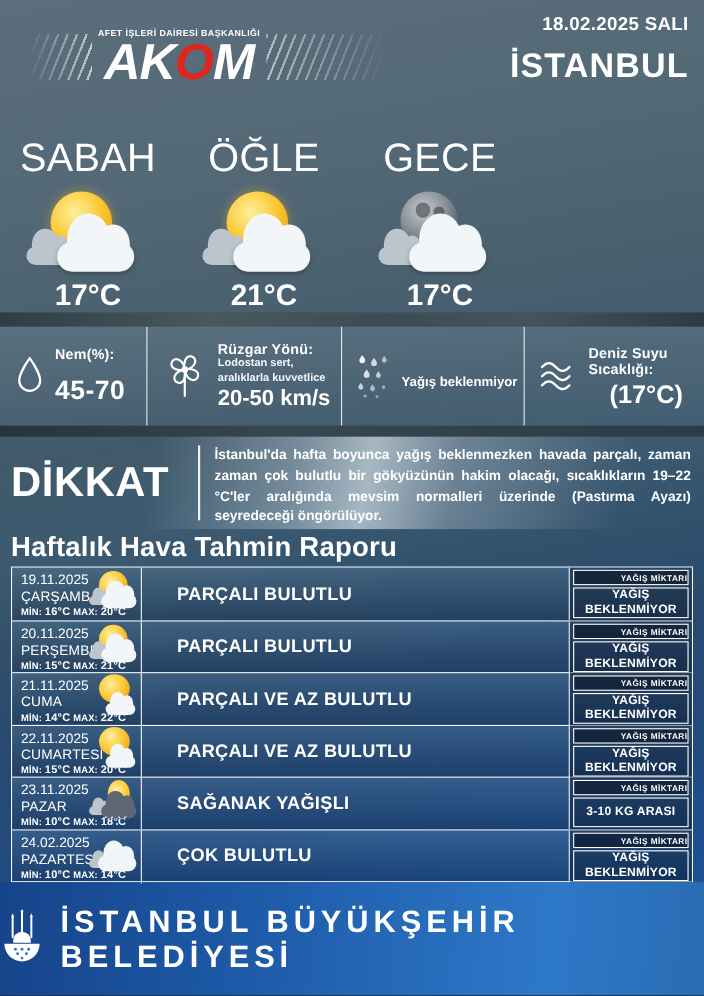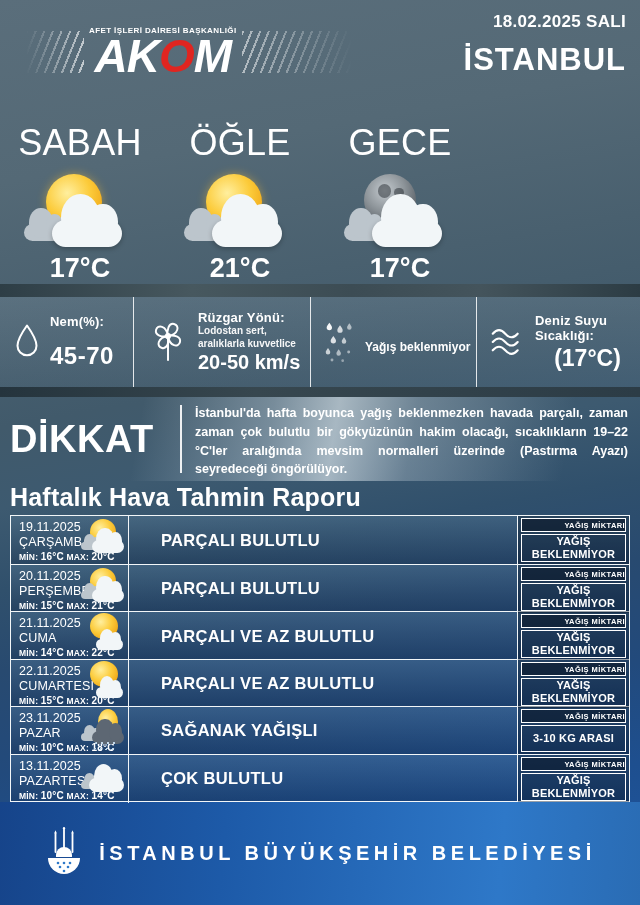--- a/index.html
+++ b/index.html
@@ -129,21 +129,21 @@
   .amt-h { border:1px solid #fff; background:rgba(8,18,34,.55); font-size:7.5px;
     font-weight:700; text-align:right; padding:2px 0 1px; letter-spacing:.4px; }
   .amt-v { border:1px solid #fff; flex:1; margin-top:2px; display:flex; align-items:center;
     justify-content:center; text-align:center; font-size:11px; font-weight:700;
     line-height:1.2; letter-spacing:.2px; padding:0 2px; }
 
   
   .footer { flex:1; display:flex; align-items:center; justify-content:center; gap:15px;
     background:linear-gradient(95deg,#16448a 0%,#1d5aa8 35%,#2e78c8 78%,#2a6cb4 100%); }
   .ibb-logo svg { display:block; }
-  .footer-text { font-size:20px; font-weight:700; letter-spacing:4.5px; }
+  .footer-text { font-size:28px; font-weight:700; letter-spacing:4.5px; }
 </style>
 </head>
 <body>
 
 <div class="page">
 
   <div class="header">
     <div class="akom">
       <div class="stripes left"></div>
       <div class="akom-core">
@@ -357,21 +357,21 @@
       </div>
       <div class="cell-desc">SAĞANAK YAĞIŞLI</div>
       <div class="cell-amt">
         <div class="amt-h">YAĞIŞ MİKTARI</div>
         <div class="amt-v">3-10 KG ARASI</div>
       </div>
     </div>
 
     <div class="trow">
       <div class="cell-date">
-        <div class="d-date">13.11.2025</div>
+        <div class="d-date">24.02.2025</div>
         <div class="d-day">PAZARTESİ</div>
         <div class="d-minmax"><span>MİN:</span> <b>10°C</b> <span>MAX:</span> <b>14°C</b></div>
         <div class="wicon wicon-sm" data-icon="cloudy">
             <i class="cloud back"></i>
             <i class="cloud front"></i>
           </div>
       </div>
       <div class="cell-desc">ÇOK BULUTLU</div>
       <div class="cell-amt">
         <div class="amt-h">YAĞIŞ MİKTARI</div>

